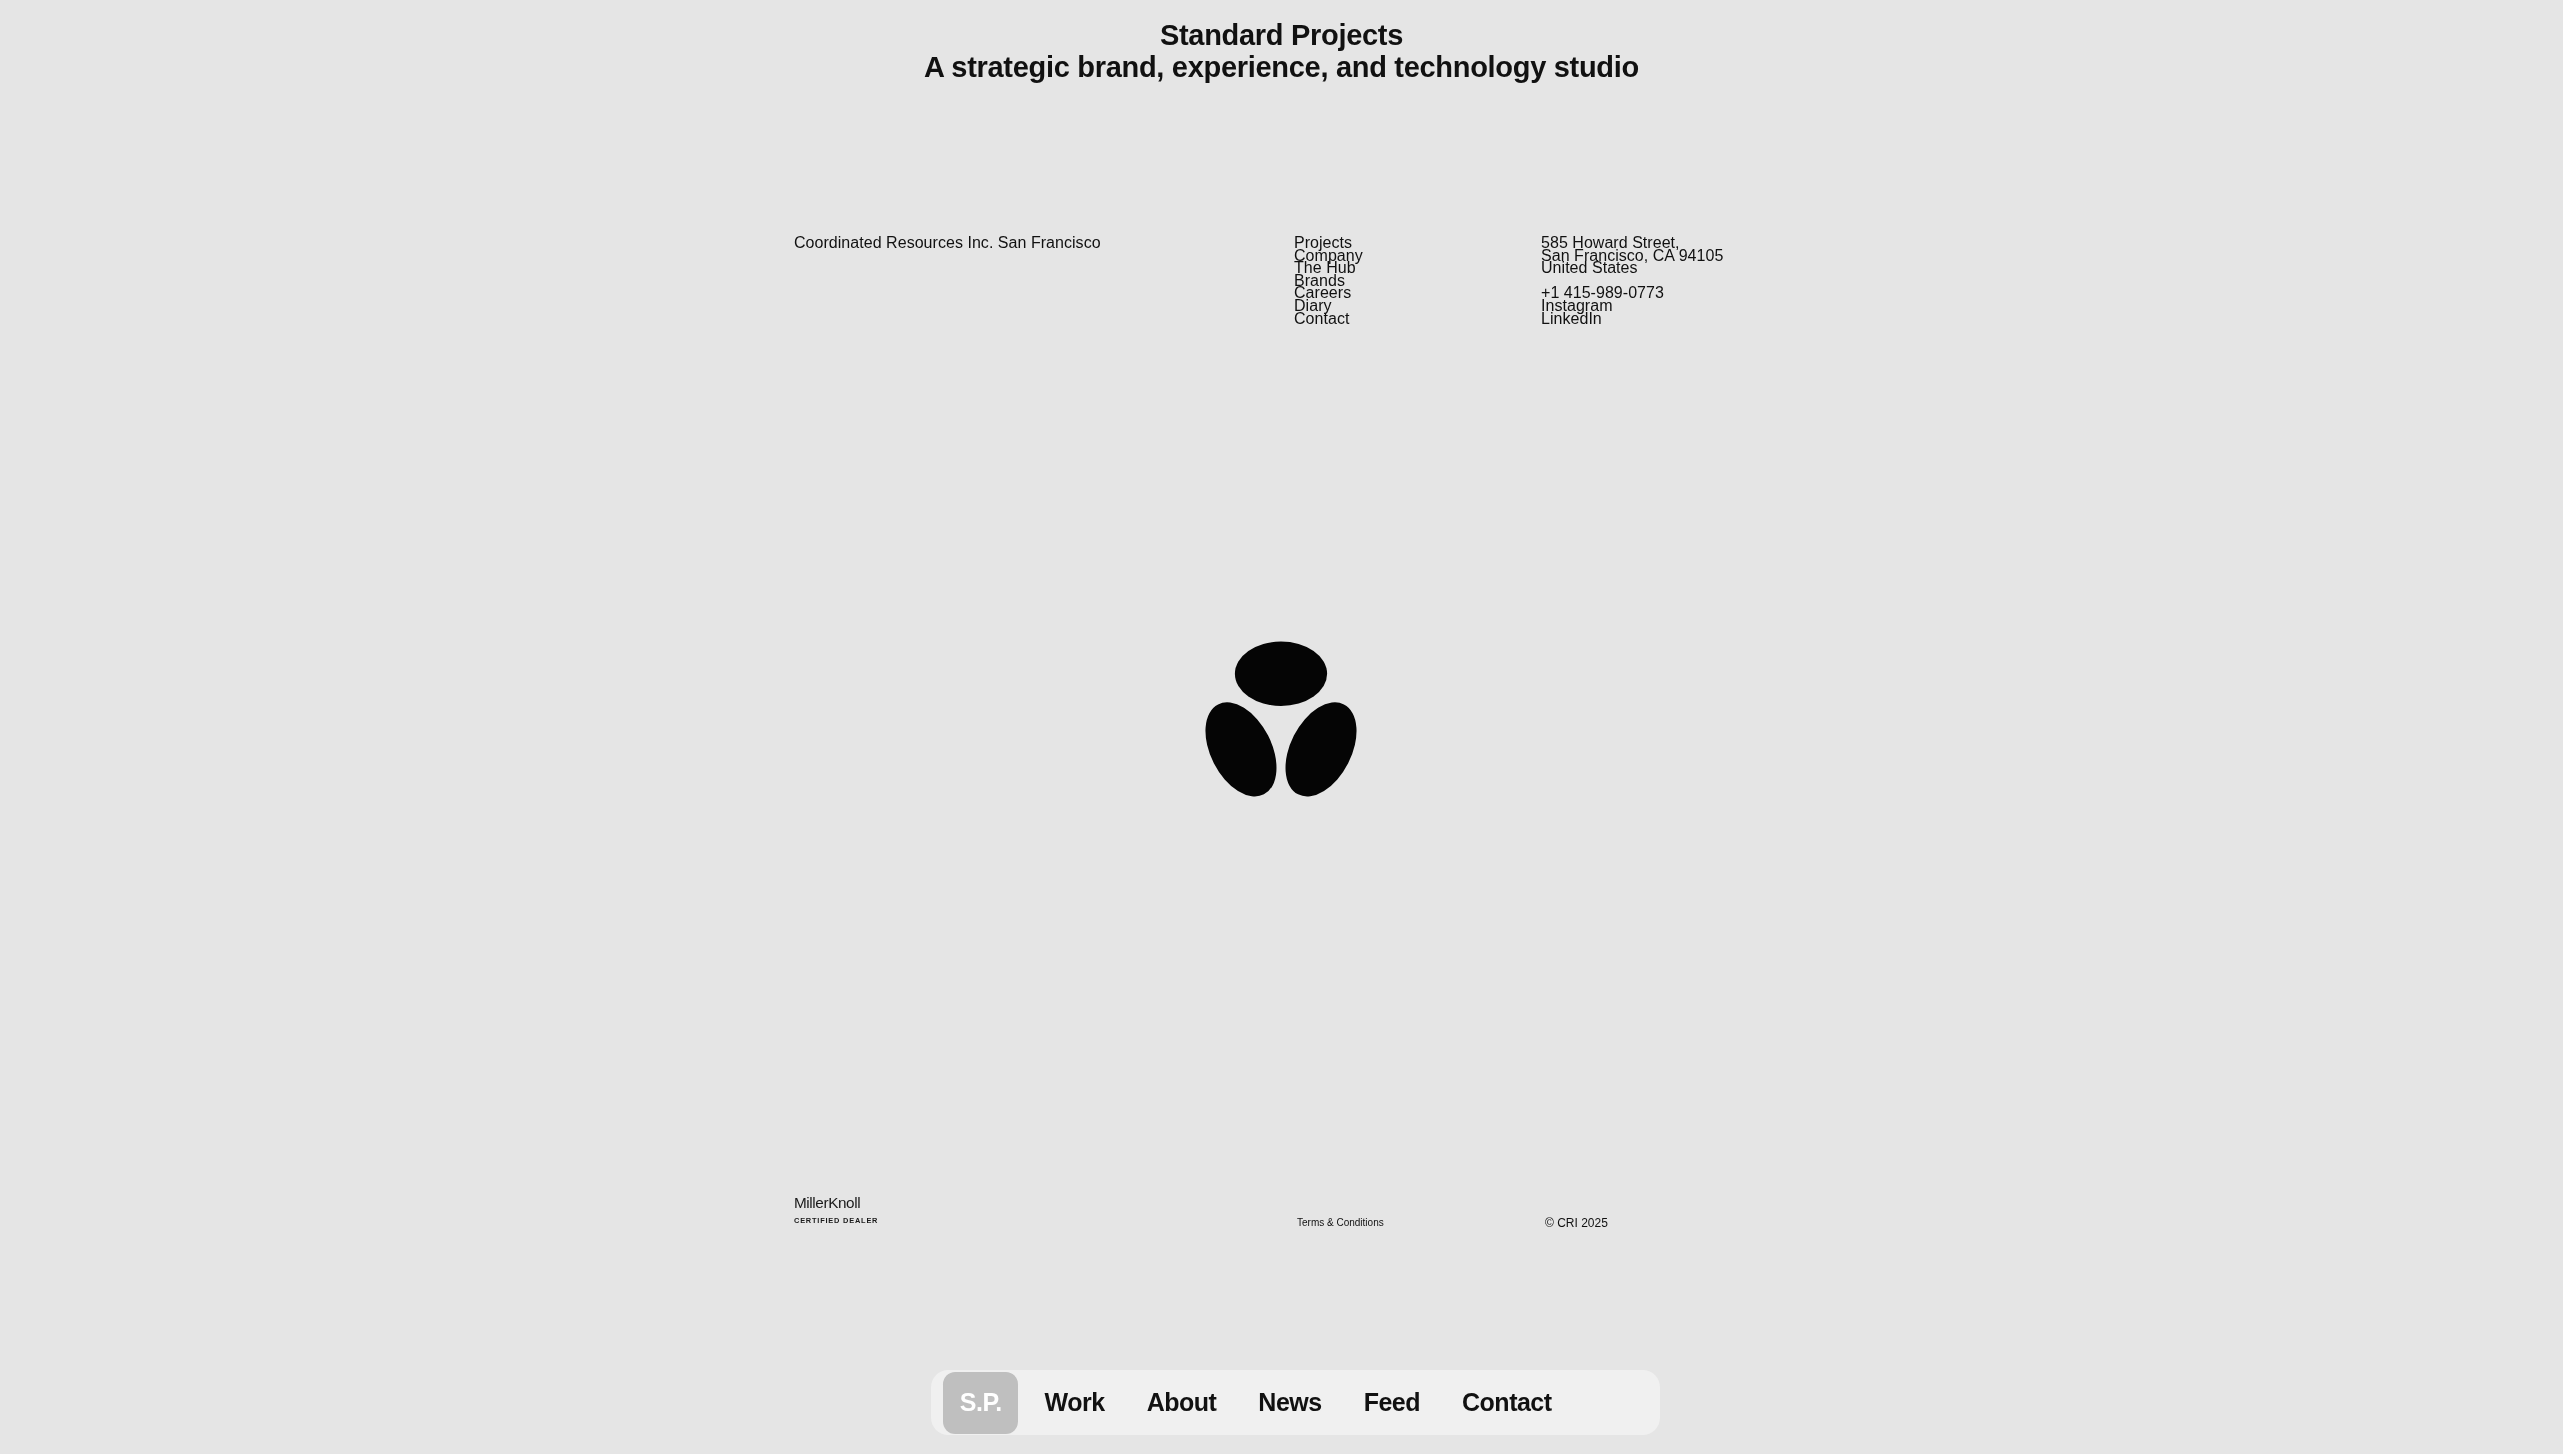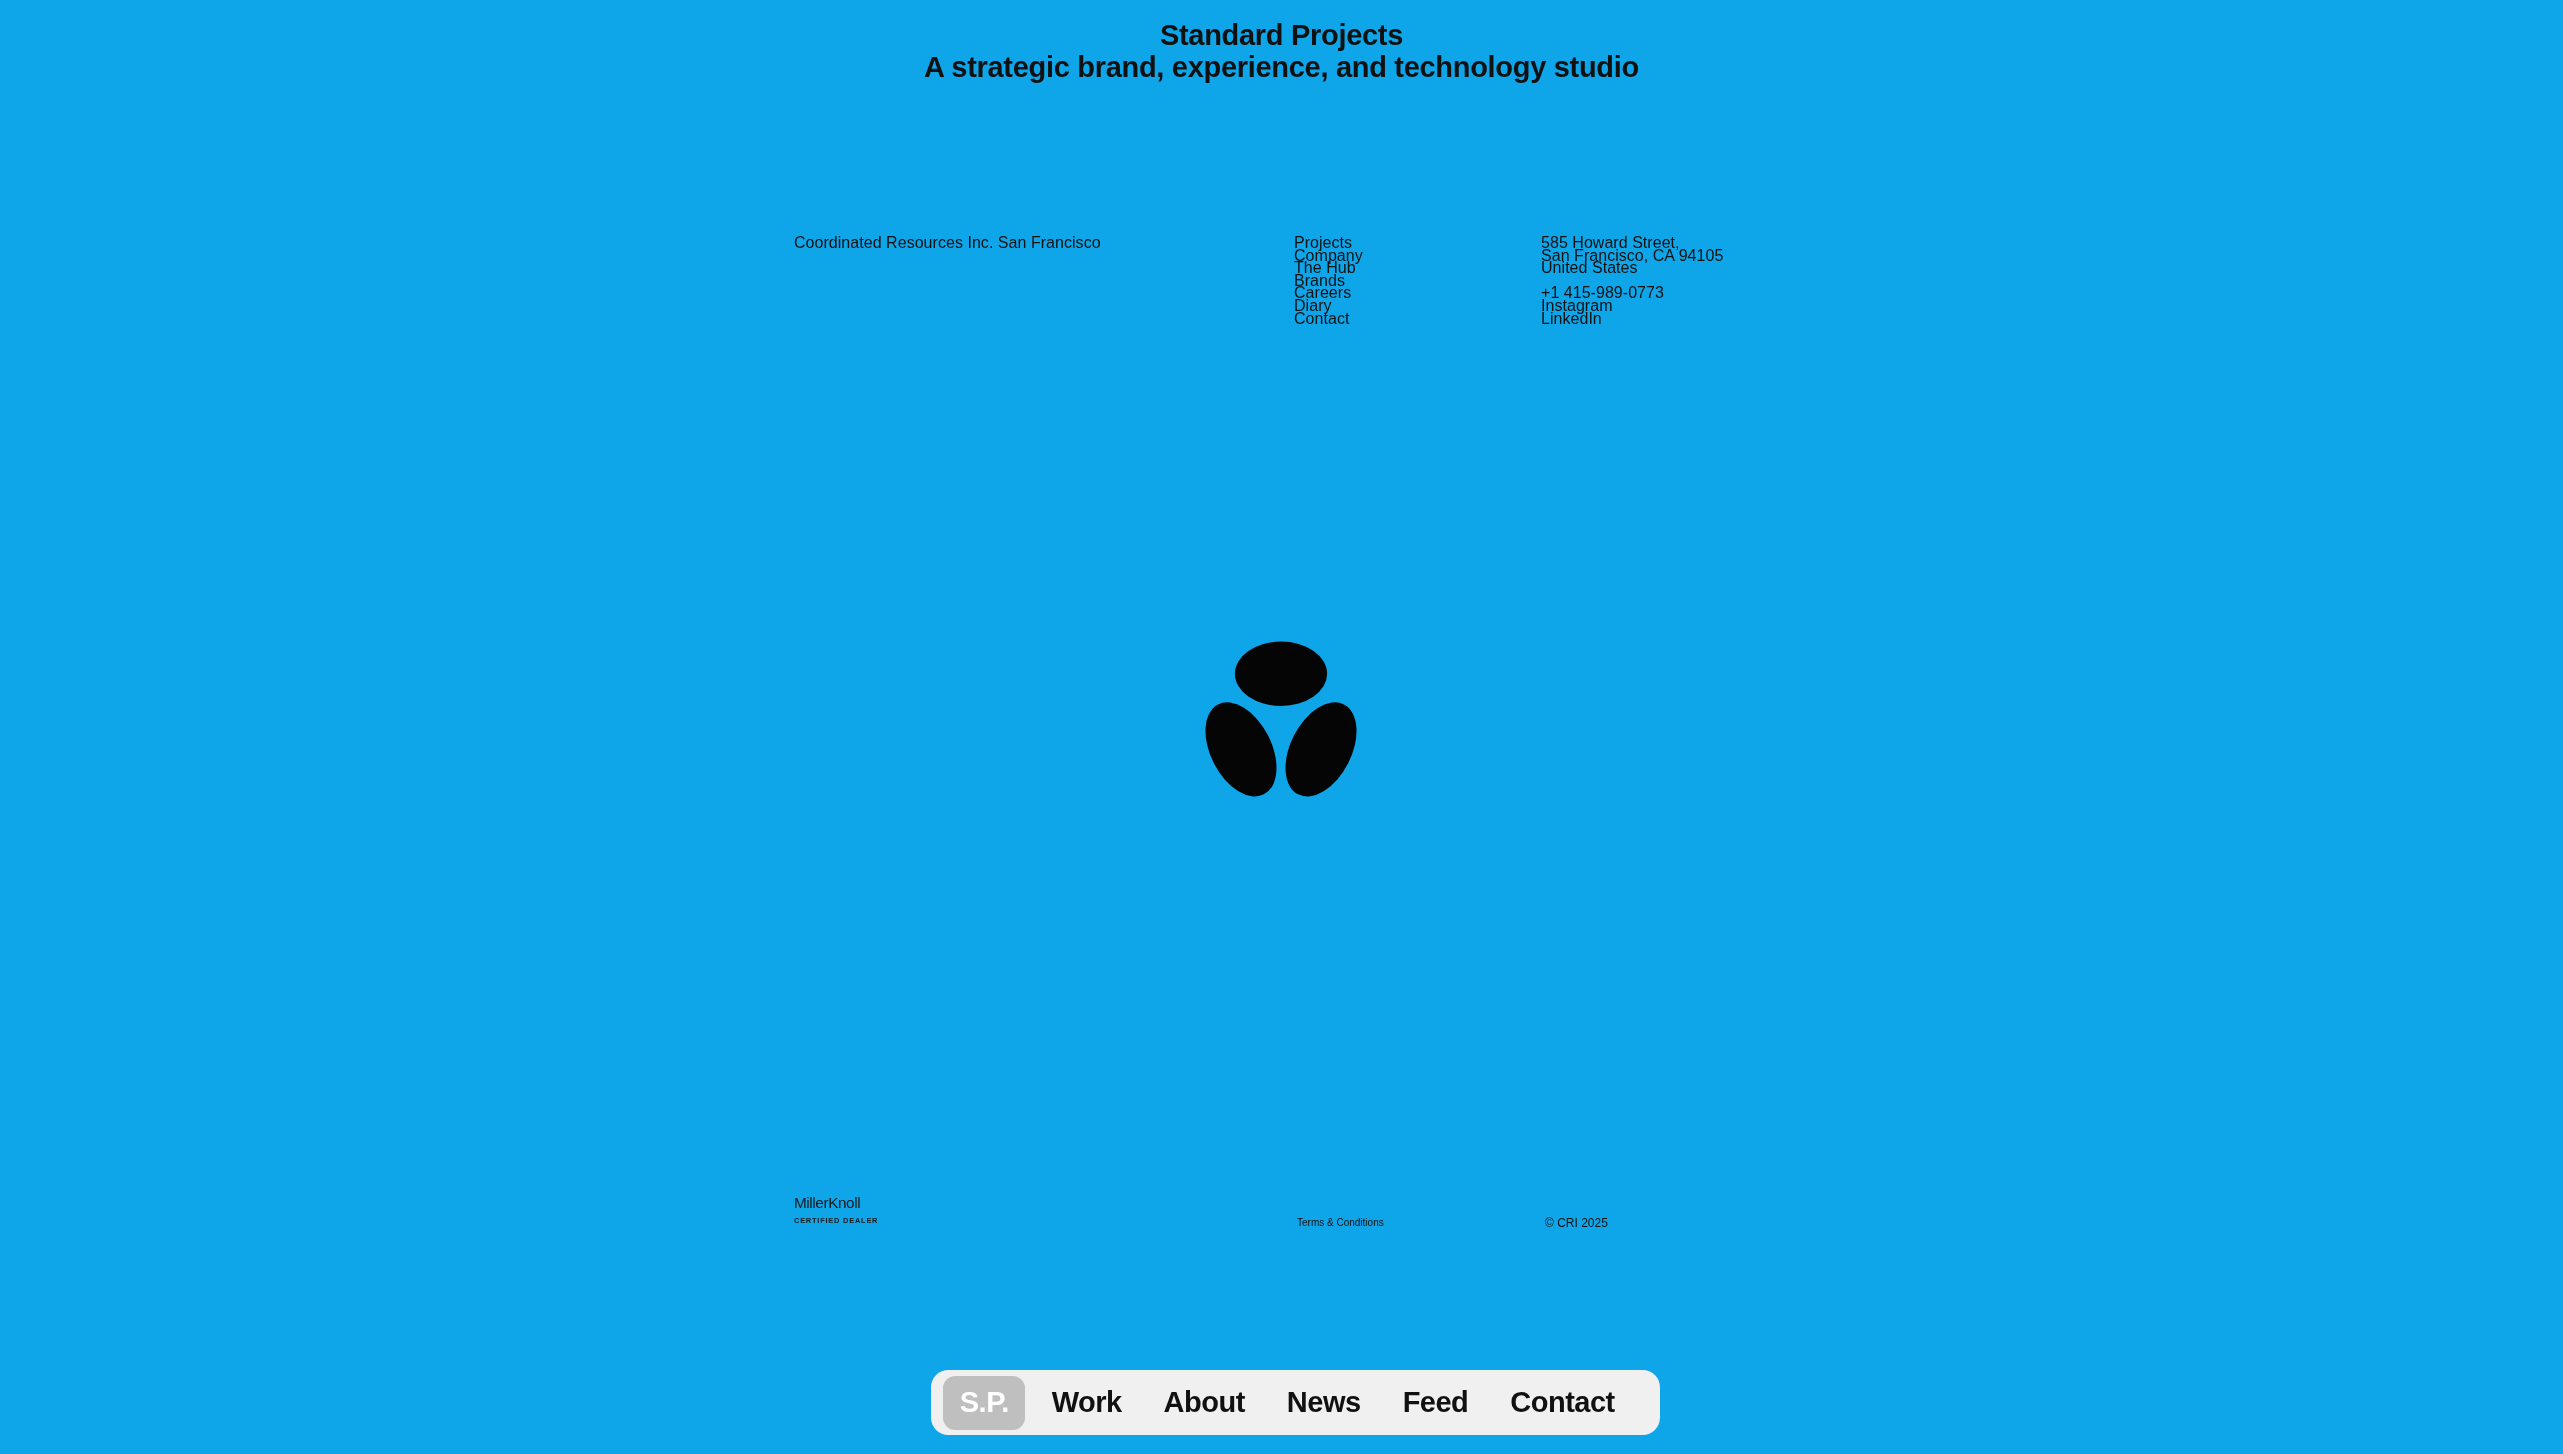--- a/index.html
+++ b/index.html
@@ -11,21 +11,21 @@
     background: #ffffff;
     font-family: "Liberation Sans", sans-serif;
     color: #111111;
     overflow: hidden;
   }
 
   .page {
     position: relative;
     width: 2563px;
     height: 1454px;
-    background: #0ea5e9;
+    background: #e5e5e5;
   }
 
   
   .header {
     position: absolute;
     top: 19px;
     left: 0;
     width: 2563px;
     text-align: center;
   }
@@ -155,32 +155,32 @@
     width: 729px;
     height: 65px;
     background: #f0f0f0;
     border-radius: 17.4px;
     display: flex;
     align-items: center;
     padding: 0 12.2px;
     gap: 0;
   }
   .pill-item {
-    font-size: 29px;
+    font-size: 25px;
     font-weight: 700;
     letter-spacing: -0.5px;
     color: #111111;
     text-decoration: none;
     line-height: 1;
     padding: 0 21px;
     white-space: nowrap;
     cursor: pointer;
     display: flex;
     align-items: center;
-    height: 54px;
+    height: 62px;
   }
   .pill-item.active {
     background: #bfbfbf;
     color: #ffffff;
     border-radius: 12.2px;
     padding: 0 16.6px;
     margin-right: 5.2px;
   }
 </style>
 </head>

